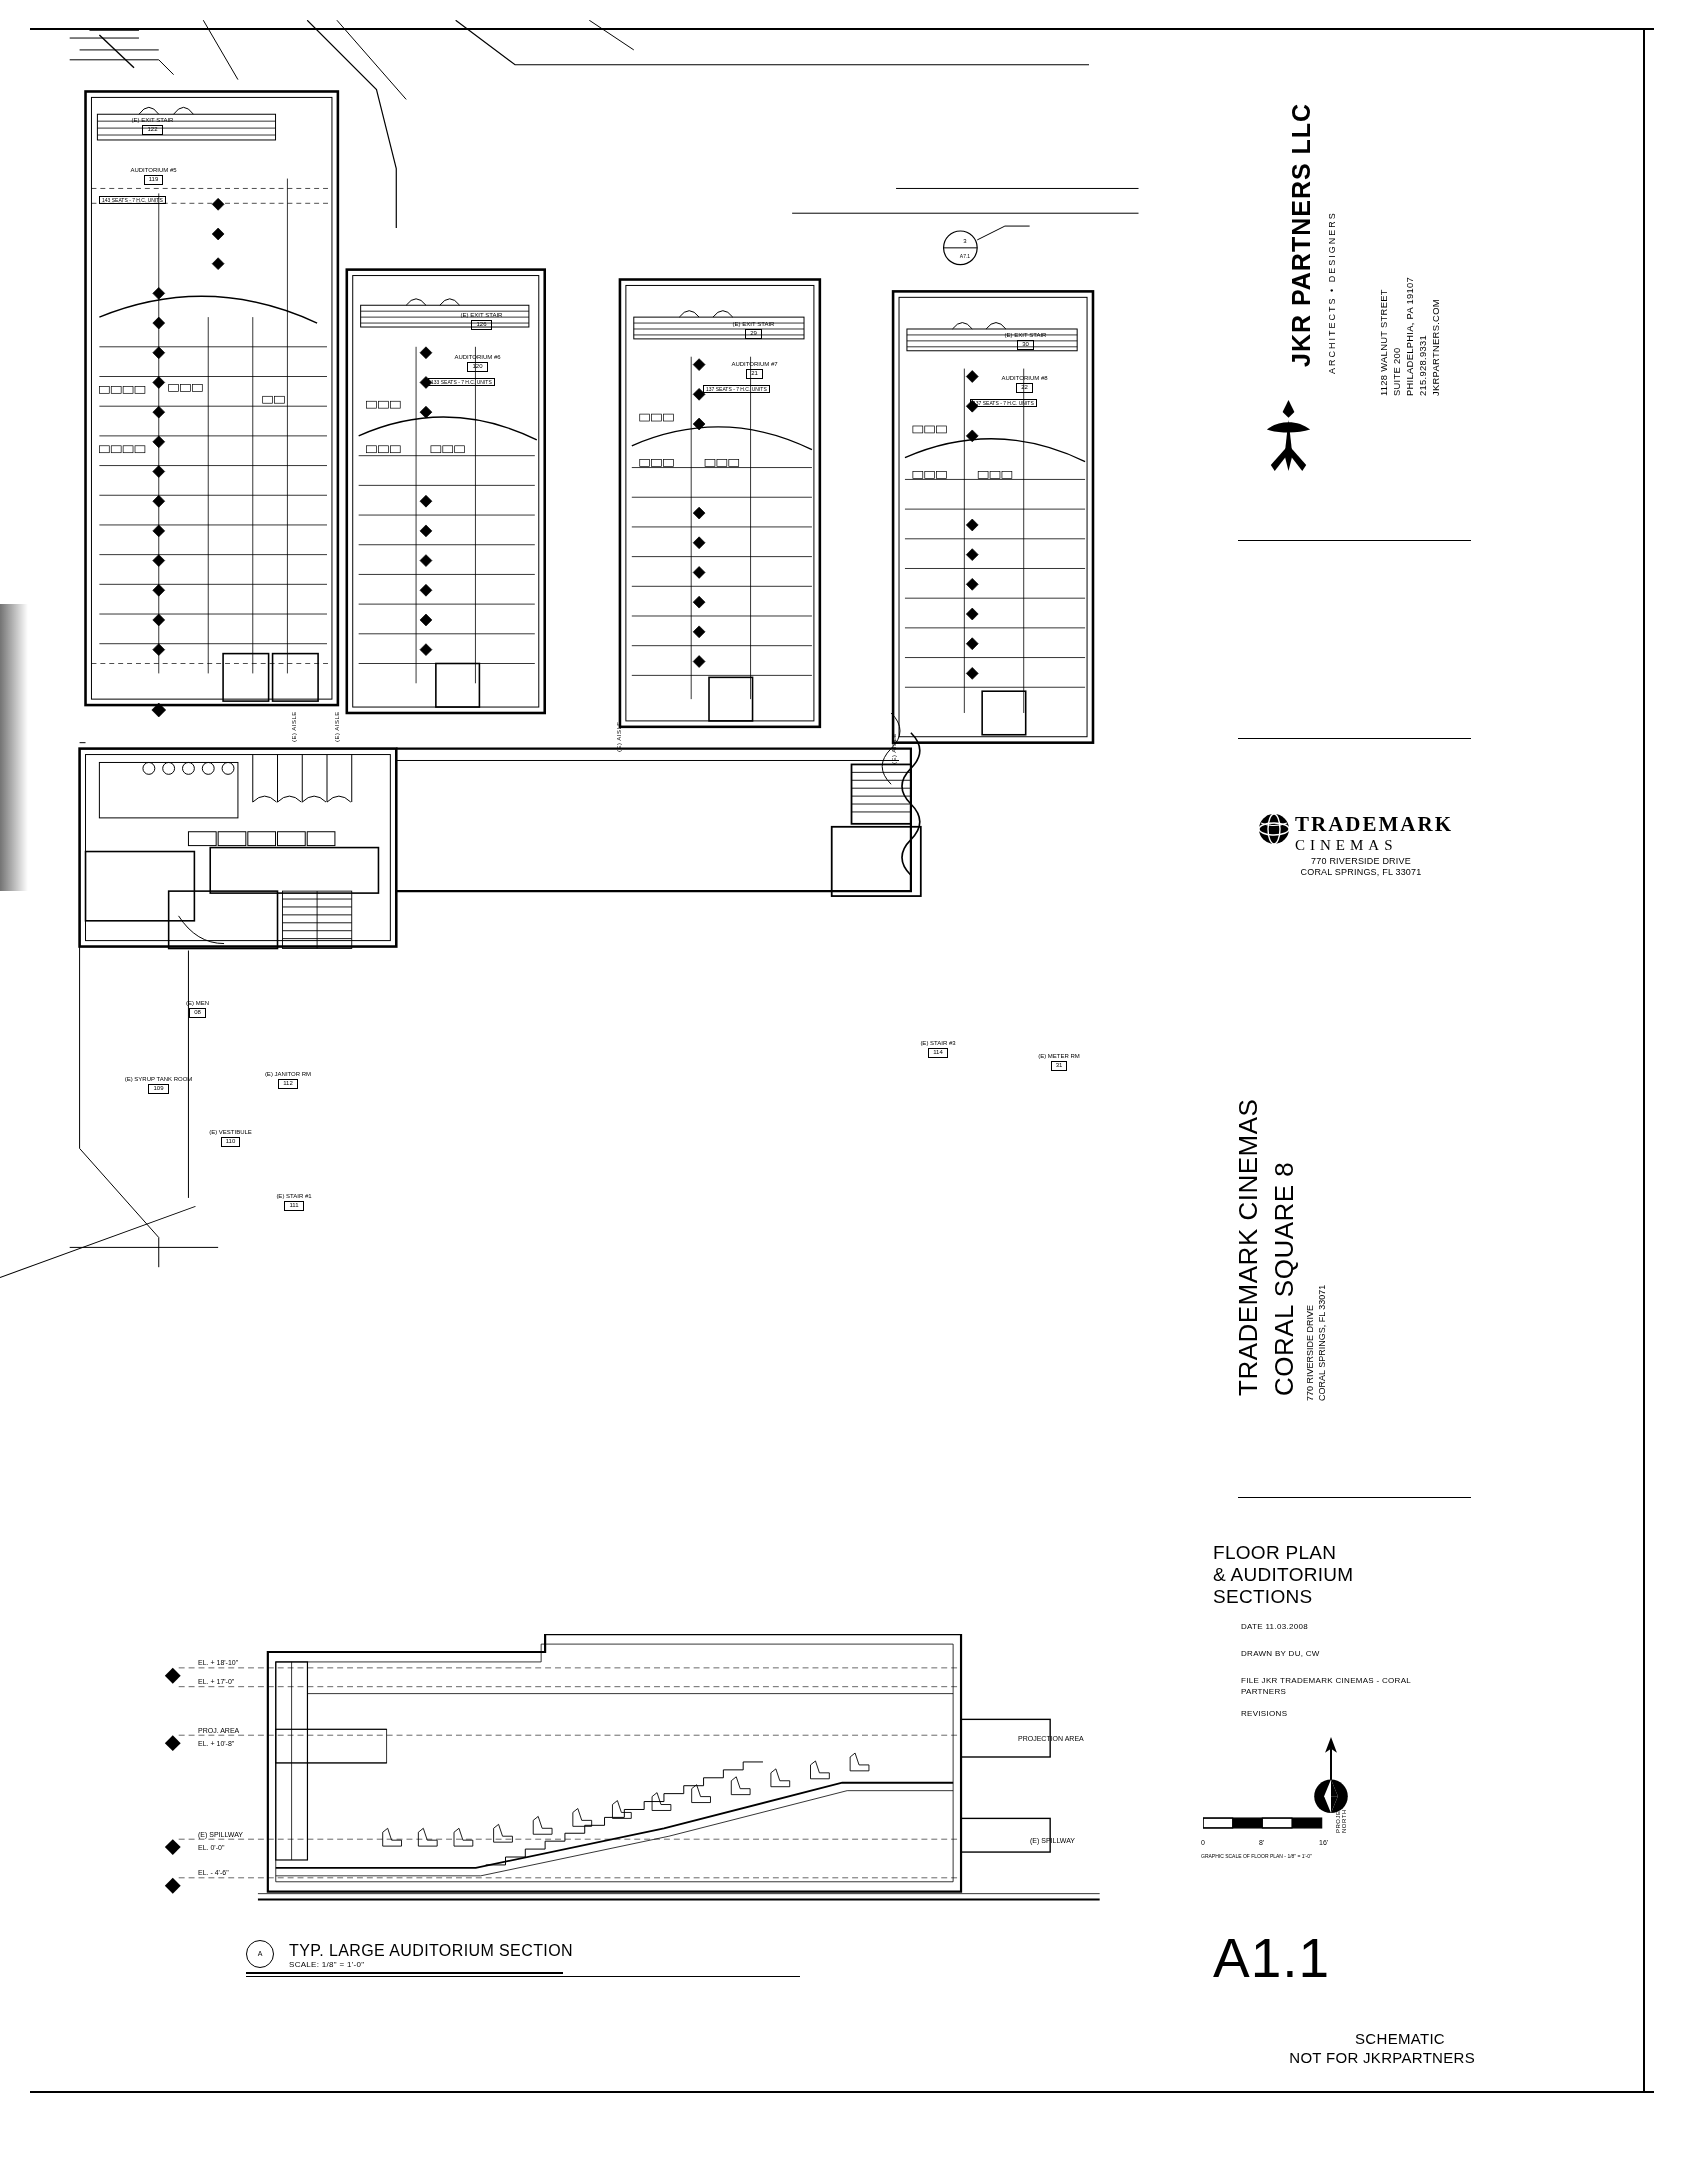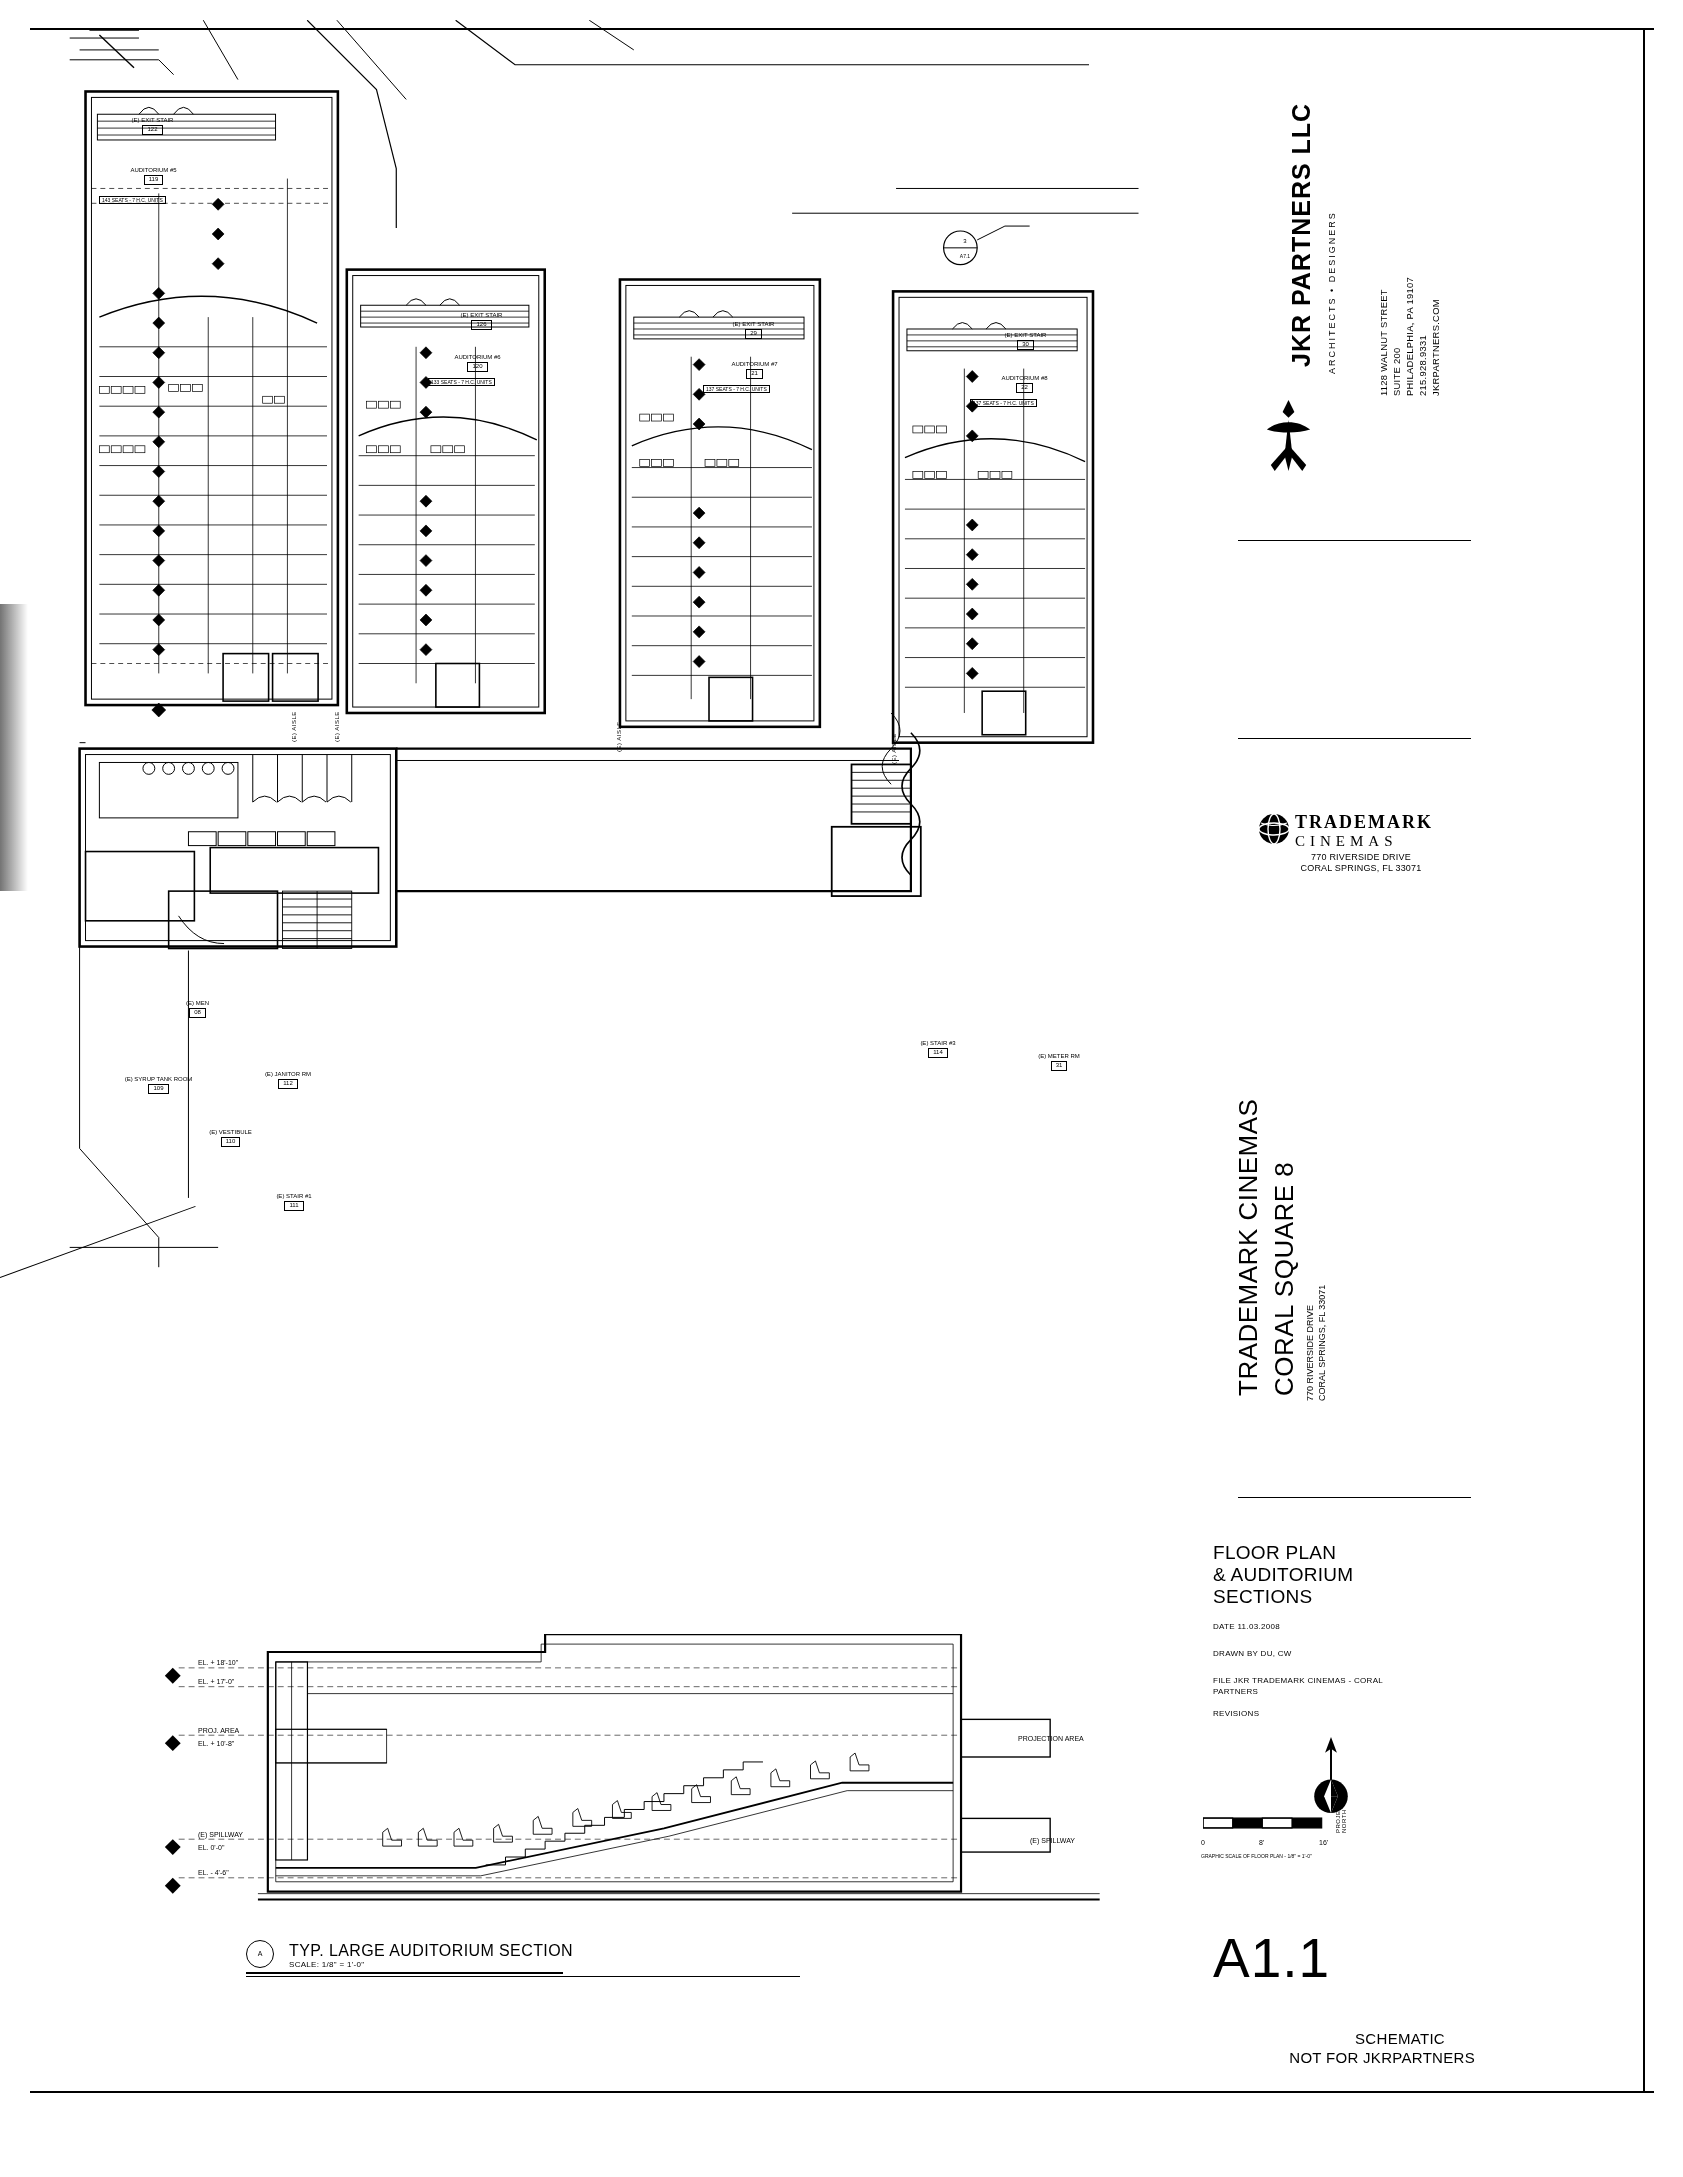--- a/index.html
+++ b/index.html
@@ -85,35 +85,36 @@
     position: absolute;
     font-size: 19px;
     line-height: 22px;
     letter-spacing: 0.3px;
   }
   .meta-line {
     position: absolute;
     font-size: 8px;
     line-height: 11px;
     letter-spacing: 0.3px;
+    margin-left: 28px;
   }
   .sheet-no {
     position: absolute;
     font-size: 55px;
     letter-spacing: 1px;
   }
   .schem {
     position: absolute;
     font-size: 15px;
     letter-spacing: 0.3px;
     text-align: right;
   }
   
   .tm-wrap { position: absolute; }
-  .tm-name { font-size: 18px; letter-spacing: 2px; font-family: "Liberation Serif", serif; font-weight: bold;}
+  .tm-name { font-size: 21px; letter-spacing: 2px; font-family: "Liberation Serif", serif; font-weight: bold;}
   .tm-sub { font-size: 15px; letter-spacing: 5px; font-family: "Liberation Serif", serif;}
   .tm-addr { font-size: 9px; line-height: 11px; text-align: center; letter-spacing: 0.2px;}
 
   
   .room-tag {
     position: absolute;
     text-align: center;
     font-size: 6px;
     line-height: 7.4px;
     white-space: nowrap;

